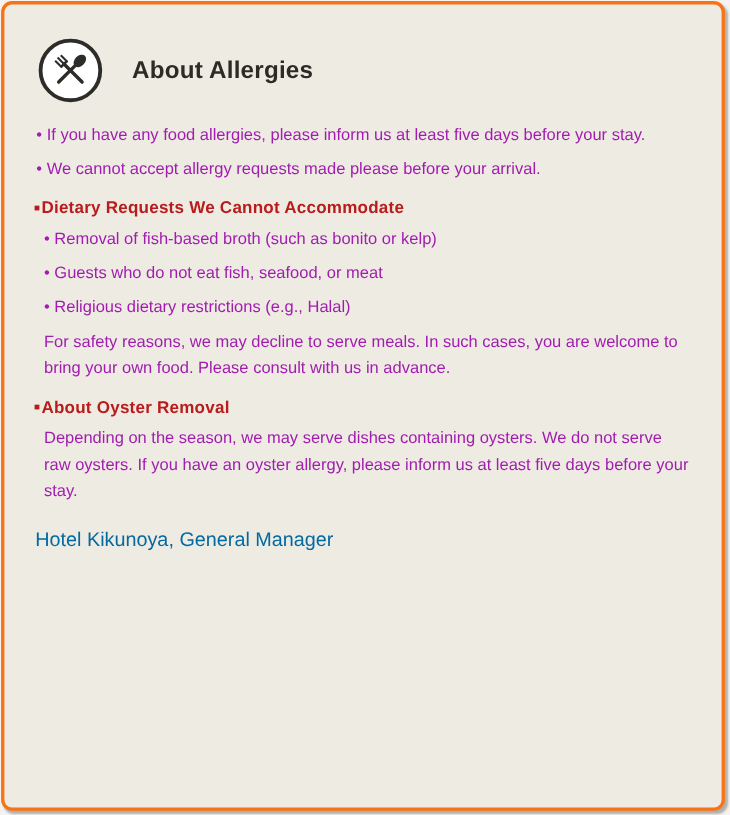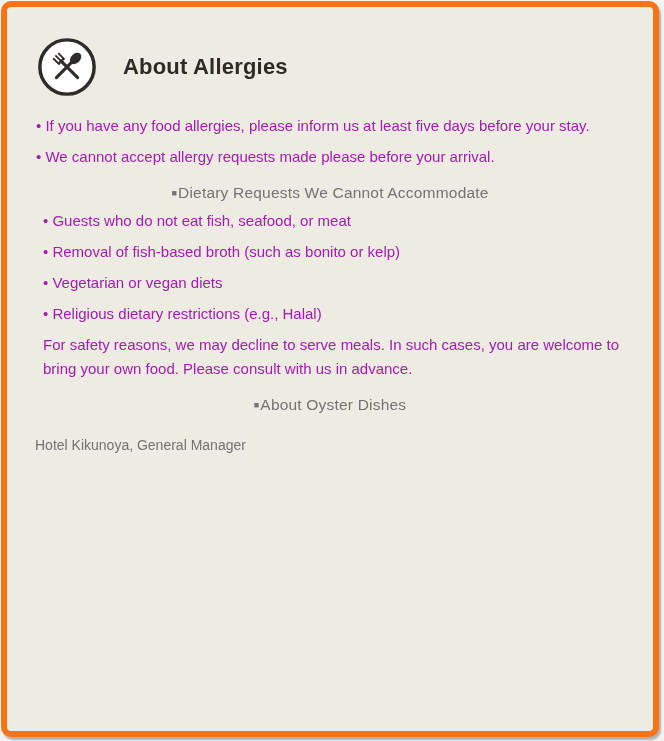--- a/index.html
+++ b/index.html
@@ -11,21 +11,21 @@
     font-family: "Liberation Sans", sans-serif;
   }
   .card {
     position: absolute;
     left: 1px;
     top: 1px;
     width: 658px;
     height: 736px;
     box-sizing: border-box;
     background: #eeebe3;
-    border: 6px solid #f97316;
+    border: 3px solid #f97316;
     border-radius: 10px;
     padding: 24px 27px 0 27px;
     box-shadow: 2px 3px 2px rgba(0,0,0,0.28);
   }
   .card-header {
     display: flex;
     align-items: center;
     gap: 25px;
     padding: 5px 0 0 2px;
   }
@@ -49,41 +49,40 @@
     font-size: 15px;
     line-height: 24px;
     color: #a21caf;
     margin: 7px 0;
   }
   .prefix {
     white-space: pre;
   }
   .section-heading {
     font-size: 15.5px;
-    font-weight: normal;
-    color: #737373;
+    font-weight: bold;
+    color: #b91c1c;
     letter-spacing: 0.2px;
     margin: 15px 0 4px 0;
-    text-align: center;
   }
   .section-heading .marker {
     font-size: 9px;
     vertical-align: 2px;
     margin-right: 1px;
   }
   .section-heading .label {
     white-space: pre-wrap;
   }
   .section .para {
     margin-left: 9px;
   }
   .signature {
-    font-size: 14px;
+    font-size: 18px;
     line-height: 20px;
-    color: #737373;
+    color: #0369a1;
     margin: 21px 0 0 1px;
   }
 </style>
 </head>
 <body>
 
 <div class="card">
 
   <header class="card-header">
     <div class="icon-circle">
@@ -105,31 +104,31 @@
     <h1 class="title">About Allergies</h1>
   </header>
 
   <div class="intro">
     <p class="para"><span class="prefix">• </span><span>If you have any food allergies, please inform us at least five days before your stay.</span></p>
     <p class="para"><span class="prefix">• </span><span>We cannot accept allergy requests made please before your arrival.</span></p>
   </div>
 
   <section class="section">
     <h2 class="section-heading"><span class="marker">■</span><span class="label">Dietary Requests We Cannot Accommodate</span></h2>
+    <p class="para"><span class="prefix">• </span><span>Removal of fish-based broth (such as bonito or kelp)</span></p>
     <p class="para"><span class="prefix">• </span><span>Guests who do not eat fish, seafood, or meat</span></p>
-    <p class="para"><span class="prefix">• </span><span>Removal of fish-based broth (such as bonito or kelp)</span></p>
-    <p class="para"><span class="prefix">• </span><span>Vegetarian or vegan diets</span></p>
     <p class="para"><span class="prefix">• </span><span>Religious dietary restrictions (e.g., Halal)</span></p>
   </section>
 
   <section class="section">
     <p class="para">For safety reasons, we may decline to serve meals. In such cases, you are welcome to bring your own food. Please consult with us in advance.</p>
   </section>
 
   <section class="section">
-    <h2 class="section-heading"><span class="marker">■</span><span class="label">About Oyster Dishes</span></h2>
+    <h2 class="section-heading"><span class="marker">■</span><span class="label">About Oyster Removal</span></h2>
+    <p class="para">Depending on the season, we may serve dishes containing oysters. We do not serve raw oysters. If you have an oyster allergy, please inform us at least five days before your stay.</p>
   </section>
 
   <footer>
     <p class="signature">Hotel Kikunoya, General Manager</p>
   </footer>
 
 </div>
 
 </body></html>

